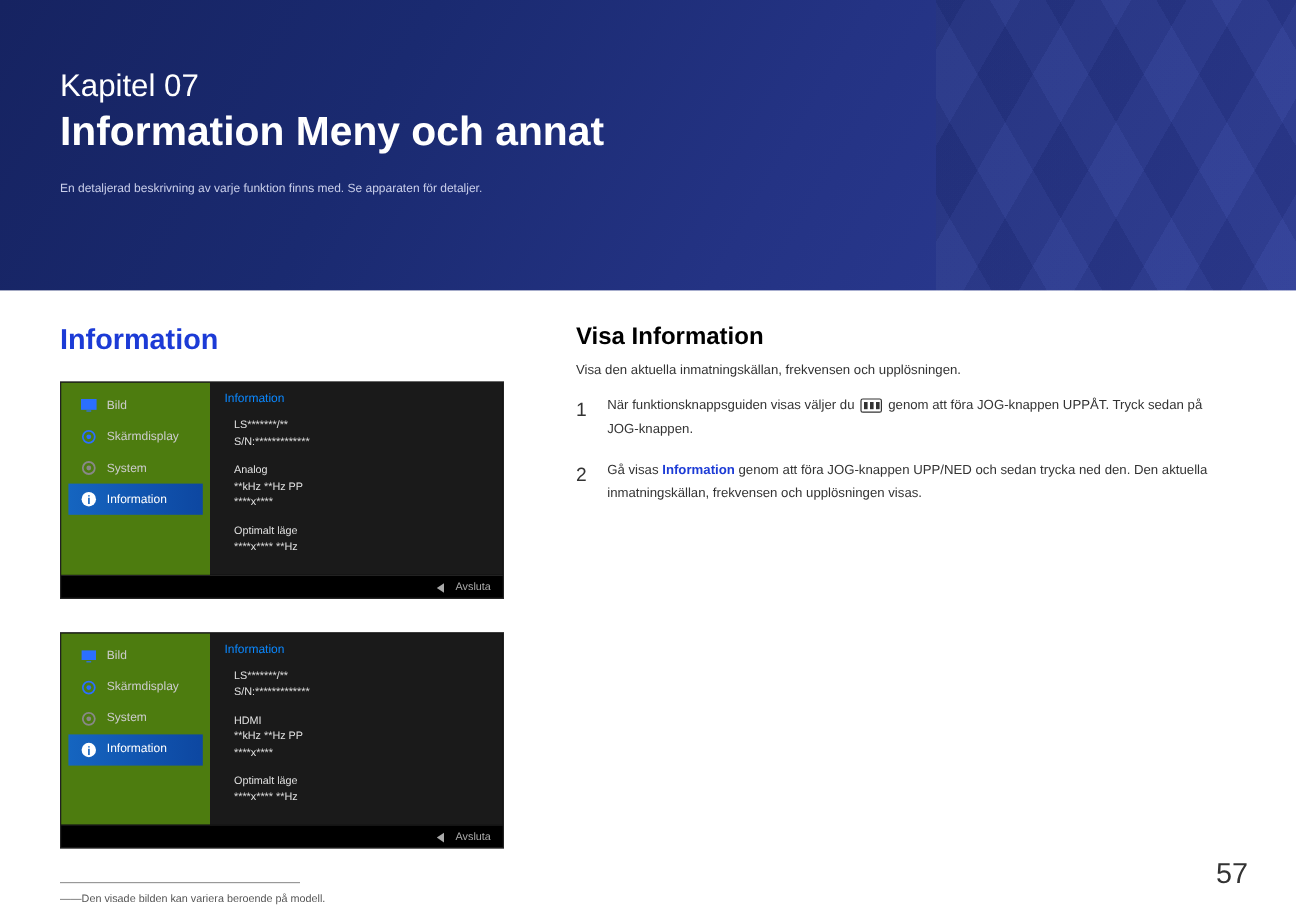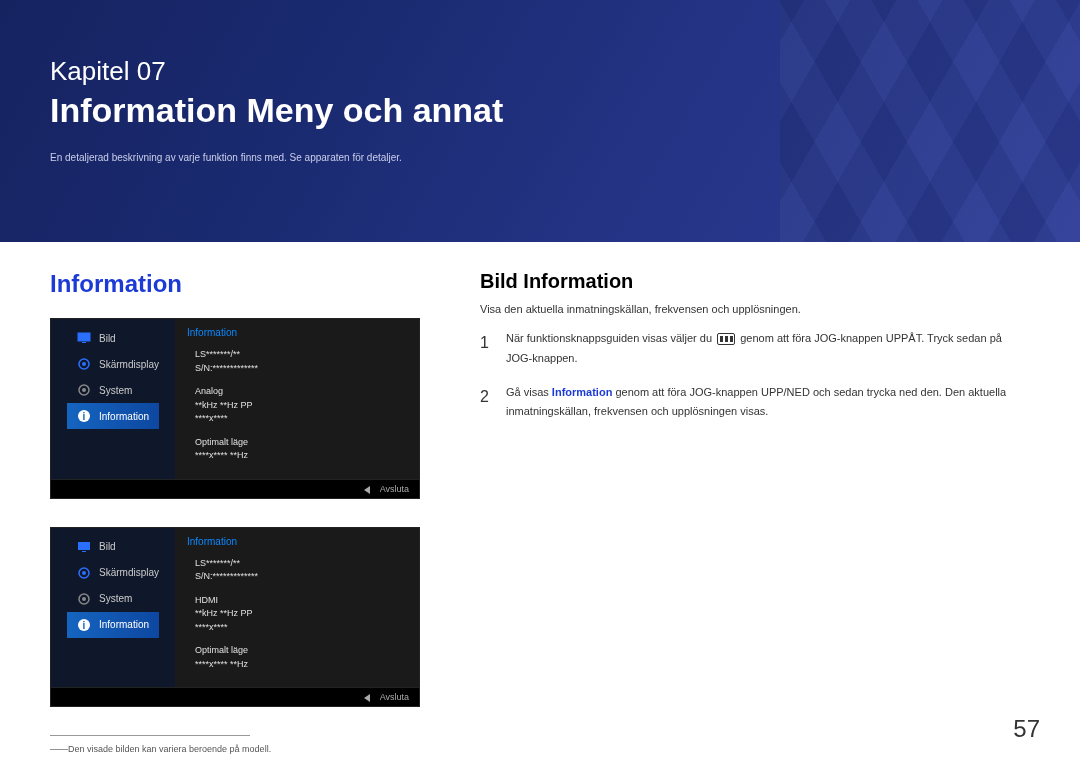--- a/index.html
+++ b/index.html
@@ -7,21 +7,21 @@
 .chapter-header{background:linear-gradient(120deg,#162361 0%,#1a2a70 30%,#243384 60%,#2e3d97 100%);padding:56px 50px 32px;position:relative;height:242px}
 .chapter-header::before{content:"";position:absolute;right:0;top:0;width:300px;height:100%;background:repeating-linear-gradient(60deg,rgba(255,255,255,.02) 0 40px,rgba(0,0,0,.05) 40px 80px),repeating-linear-gradient(-60deg,rgba(255,255,255,.02) 0 40px,rgba(0,0,0,.05) 40px 80px)}
 .chapter-label{color:#fff;font-size:26px;font-weight:300;margin-bottom:4px}
 .chapter-title{color:#fff;font-size:34px;font-weight:600}
 .chapter-desc{color:#c9ceea;font-size:10px;margin-top:22px}
 .page-body{display:flex;padding:28px 50px 0}
 .left-col{width:400px;flex-shrink:0}
 .left-col h2{color:#1c3bd6;font-size:24px;font-weight:600;margin-bottom:20px}
 .osd{width:370px;background:#000;border:1px solid #222;margin-bottom:28px}
 .osd-top{display:flex}
-.osd-side{width:124px;background:#0f172a;padding:6px 16px}
+.osd-side{width:124px;background:#4d7c0f;padding:6px 6px}
 .osd-item{display:flex;align-items:center;gap:8px;padding:6px 10px;font-size:10px;color:#ccc}
 .osd-item.active{background:linear-gradient(90deg,#1565c0,#0d47a1);color:#fff}
 .osd-icon{width:14px;height:14px;display:flex;align-items:center;justify-content:center}
 .osd-main{flex:1;padding:8px 12px 16px;background:#1a1a1a}
 .osd-main-title{color:#0b88ff;font-size:10px;margin-bottom:10px}
 .osd-line{color:#e0e0e0;font-size:9px;line-height:1.5;margin-left:8px}
 .osd-gap{height:10px}
 .osd-bottom{display:flex;justify-content:flex-end;align-items:flex-end;gap:10px;padding:4px 10px;color:#aaa;font-size:9px;border-top:1px solid #222}
 .bullet-left{width:0;height:0;border-top:4px solid transparent;border-bottom:4px solid transparent;border-right:6px solid #aaa}
 .footnote-sep{width:200px;height:1px;background:#999;margin:12px 0 8px}
@@ -166,21 +166,21 @@
         <span class="bullet-left"></span>
         <span>Avsluta</span>
       </div>
     </div>
 
     <div class="footnote-sep"></div>
     <div class="footnote">――Den visade bilden kan variera beroende på modell.</div>
   </div>
 
   <div class="right-col">
-    <h3>Bild Information</h3>
+    <h3>Visa Information</h3>
     <div class="sub-desc">Visa den aktuella inmatningskällan, frekvensen och upplösningen.</div>
     <div class="step">
       <div class="step-num">1</div>
       <div>
         <span>När funktionsknappsguiden visas väljer du </span>
         <span class="inline-icon"></span>
         <span> genom att föra JOG-knappen UPPÅT. Tryck sedan på JOG-knappen.</span>
       </div>
     </div>
     <div class="step">

